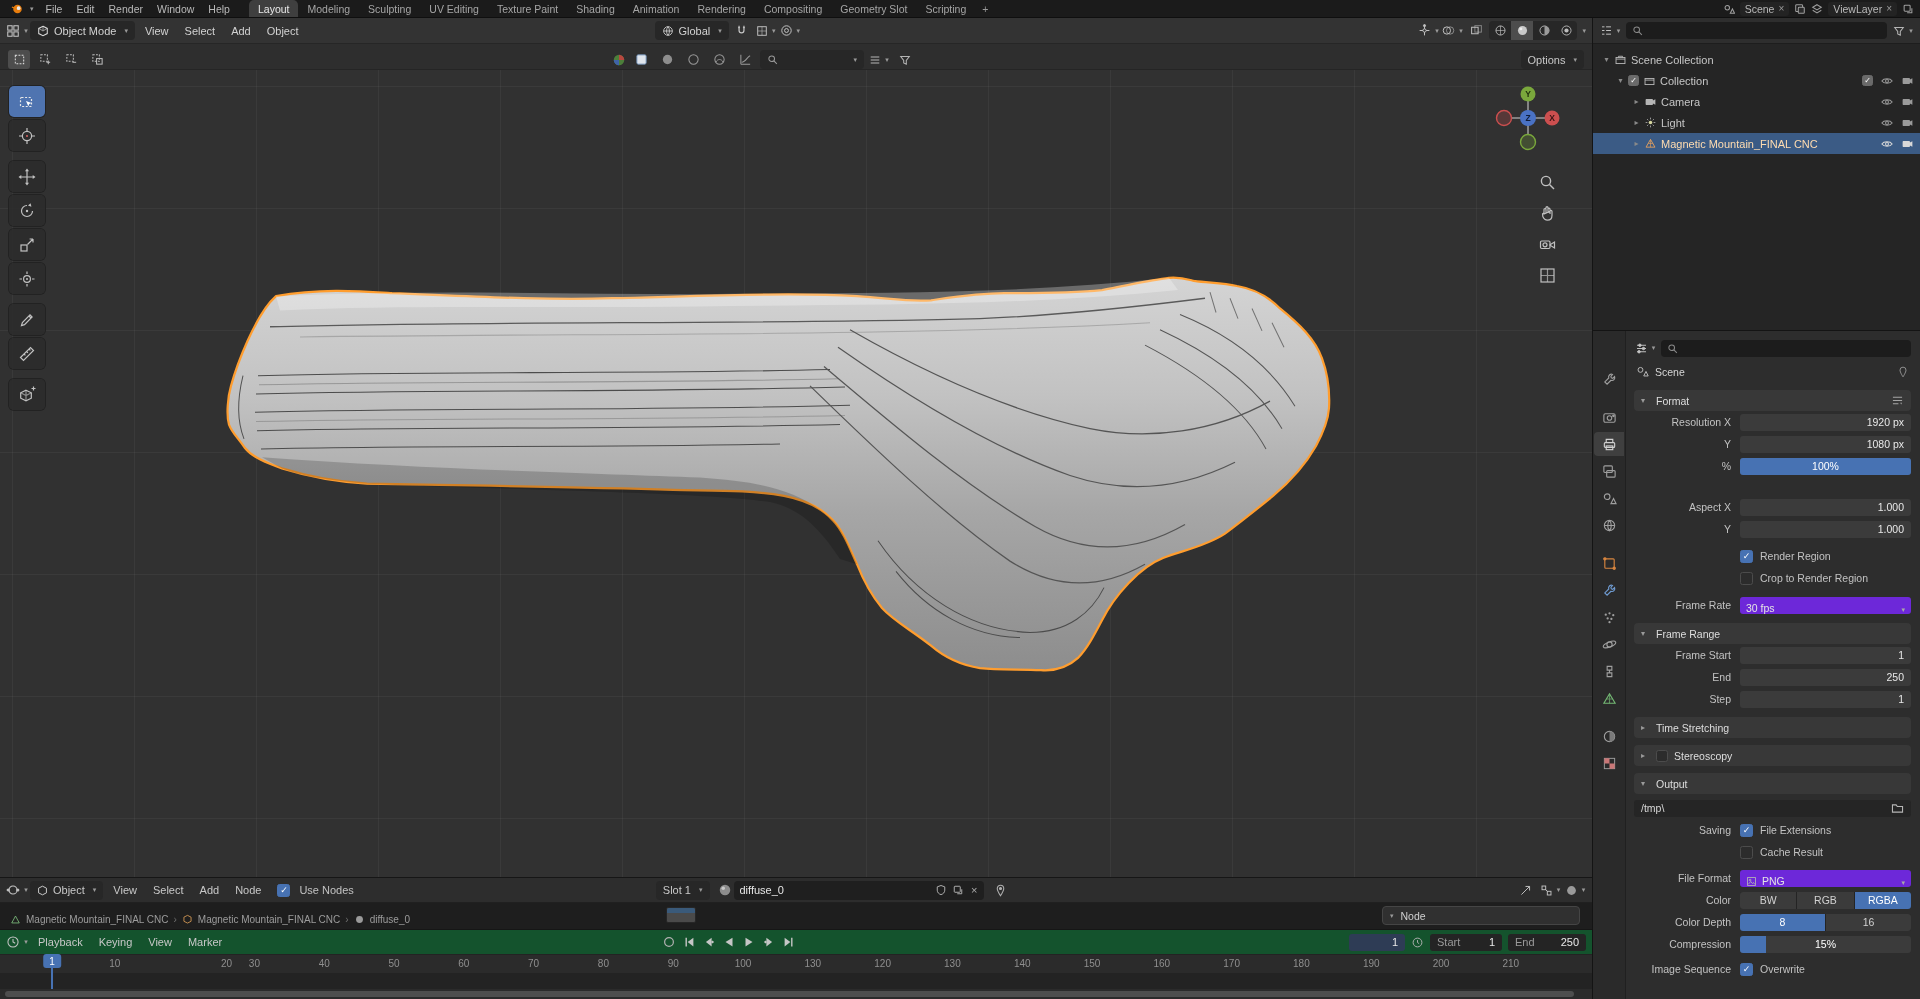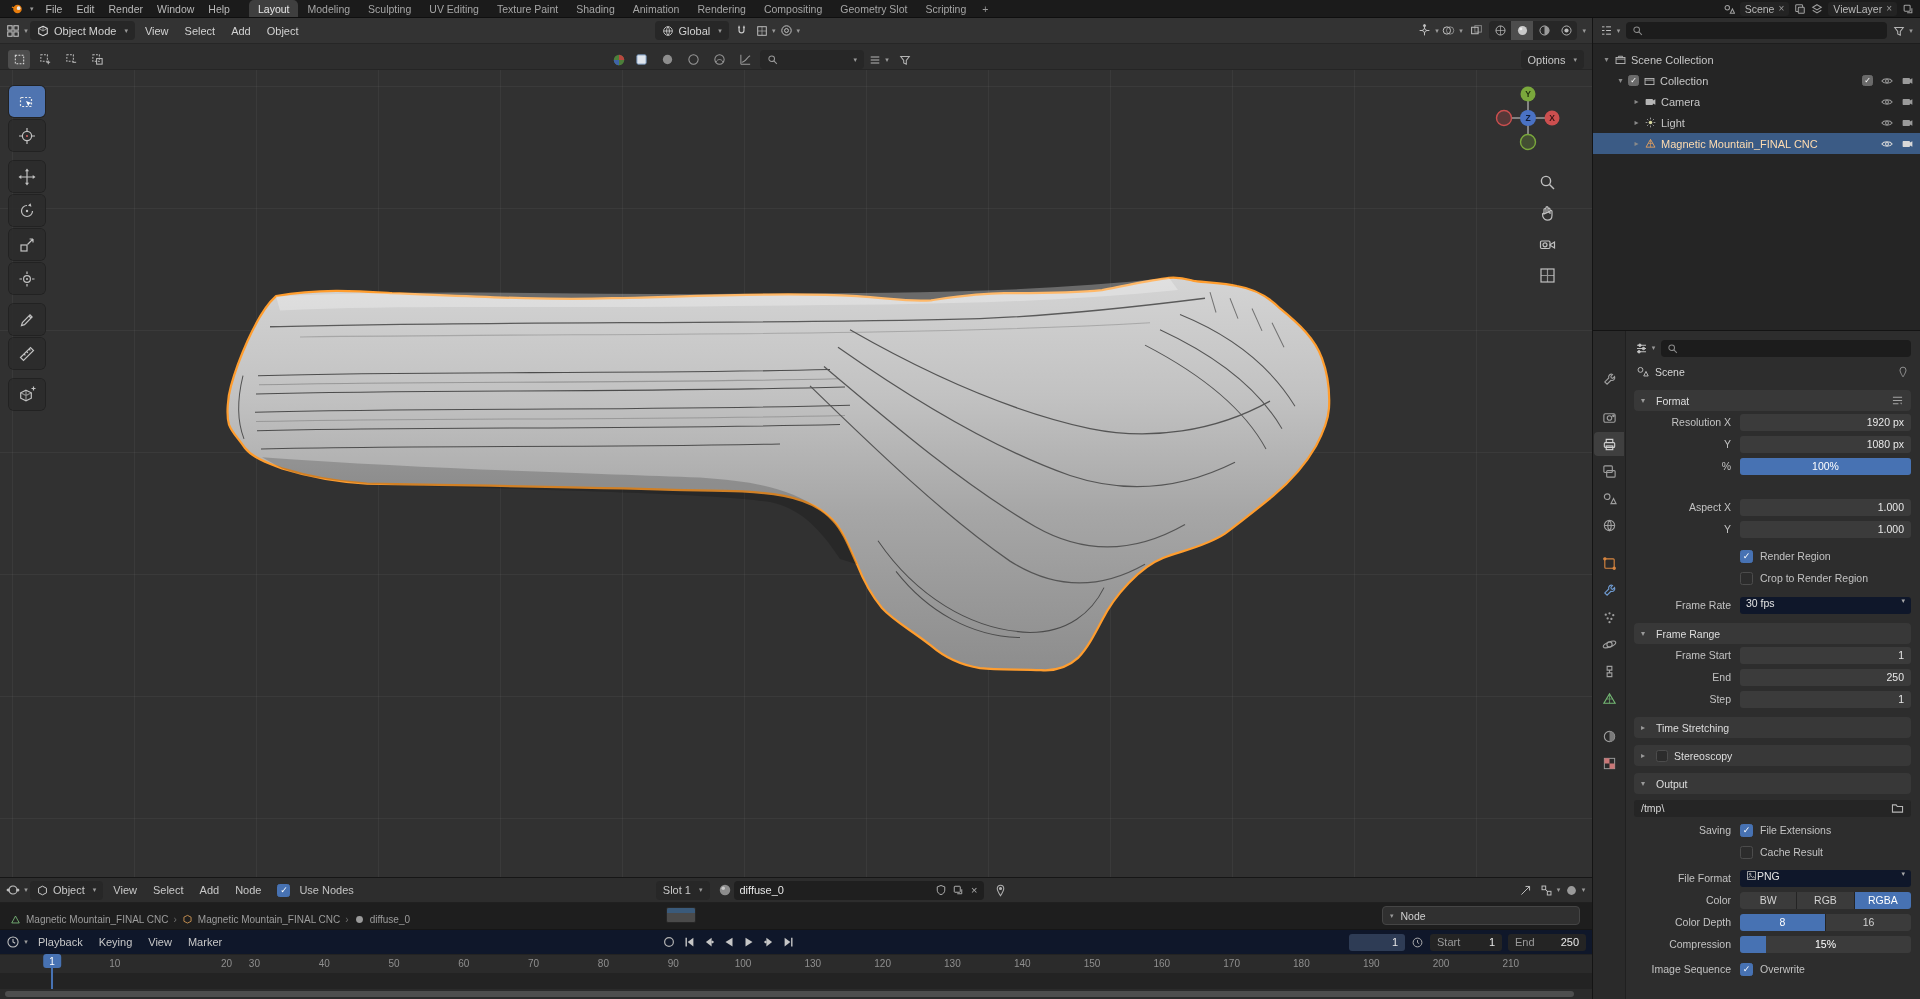--- a/index.html
+++ b/index.html
@@ -72,21 +72,21 @@
   .pgap{height:8px;flex:none;}
   .pmain{flex:1;padding:5px 9px 0 8px;display:flex;flex-direction:column;min-width:0;font-size:10.5px;}
   .prow{display:flex;align-items:center;height:20px;margin:1px 0;}
   .plabel{width:106px;text-align:right;padding-right:9px;color:#c2c2c2;white-space:nowrap;flex:none;}
   .pval{flex:1;display:flex;align-items:center;min-width:0;}
   .field{flex:1;height:17px;background:#3b3b3b;border-radius:3px;display:flex;align-items:center;justify-content:flex-end;padding:0 7px;color:#e8e8e8;}
   .path-field{justify-content:space-between;background:#252525;color:#d8d8d8;}
   .slider{position:relative;flex:1;height:17px;background:#3b3b3b;border-radius:3px;overflow:hidden;display:flex;align-items:center;justify-content:center;color:#fff;}
   .slider .fill{position:absolute;left:0;top:0;bottom:0;background:#4772b3;}
   .slider span{position:relative;}
-  .dropdown{flex:1;height:17px;background:#0f172a;border-radius:3px;display:flex;align-items:flex-start;padding:0 6px;color:#e4e4e4;}
+  .dropdown{flex:1;height:17px;background:#6d28d9;border-radius:3px;display:flex;align-items:flex-end;padding:0 6px;gap:5px;color:#e4e4e4;}
   .dropdown .dchev{margin-left:auto;font-size:7px;color:#aaa;}
   .cb13{width:13px;height:13px;border-radius:2.5px;background:#2c2c2c;border:1px solid #4c4c4c;flex:none;display:flex;align-items:center;justify-content:center;font-size:9px;color:#fff;}
   .cb13.checked{background:#4772b3;border-color:#4772b3;}
   .cb-label{margin-left:7px;color:#c2c2c2;white-space:nowrap;}
   .phead{height:21px;display:flex;align-items:center;gap:6px;background:#383838;border-radius:4px;padding:0 7px;margin-top:7px;color:#dedede;}
   .phead .caret{color:#9a9a9a;font-size:8px;width:9px;flex:none;}
   .phead .ham{margin-left:auto;}
   .seg{flex:1;display:flex;border-radius:3px;overflow:hidden;gap:1px;background:#242424;}
   .seg .opt{flex:1;height:17px;display:flex;align-items:center;justify-content:center;background:#3b3b3b;color:#d2d2d2;}
   .seg .opt.selected{background:#4772b3;color:#fff;}
@@ -100,21 +100,21 @@
   .se-crumb{position:absolute;left:10px;bottom:4px;display:flex;align-items:center;gap:5px;color:#9c9c9c;font-size:10px;}
   .se-crumb .sep{color:#6e6e6e;}
   .se-node-panel{position:absolute;right:12px;top:3px;width:198px;height:19px;background:#303030;border:1px solid #454545;border-radius:4px;display:flex;align-items:center;gap:7px;padding:0 7px;color:#d0d0d0;font-size:10.5px;}
   .se-mini-node{position:absolute;left:666px;top:4px;width:30px;height:16px;background:#4a4a4a;border:1px solid #262626;border-radius:2px;}
   .se-mini-node::before{content:"";display:block;height:5px;background:#3a5a7a;border-radius:2px 2px 0 0;}
   .mat-field{display:flex;align-items:center;gap:5px;background:#1f1f1f;border-radius:4px;height:19px;padding:0 6px;min-width:250px;color:#e6e6e6;}
   .mat-field .x{color:#aaa;font-size:11px;margin-left:2px;}
 
   
   .timeline{height:70px;display:flex;flex-direction:column;border-top:1px solid #161616;}
-  .tl-header{height:24px;background:#0f172a;display:flex;align-items:center;gap:2px;padding:0 6px;}
+  .tl-header{height:24px;background:#14532d;display:flex;align-items:center;gap:2px;padding:0 6px;}
   .tl-lower{flex:1;position:relative;display:flex;flex-direction:column;}
   .tl-ruler{height:19px;background:#2b2b2b;border-top:1px solid #232323;position:relative;}
   .tl-num{position:absolute;top:3px;transform:translateX(-50%);color:#8f8f8f;font-size:10px;}
   .tl-tracks{flex:1;background:#232323;position:relative;}
   .tl-scroll{height:10px;background:#2b2b2b;position:relative;}
   .tl-scroll .bar{position:absolute;left:5px;right:18px;top:2px;height:6px;background:#4e4e4e;border-radius:3px;}
   .playhead-line{position:absolute;left:52px;top:13px;bottom:10px;width:2px;background:#4772b3;transform:translateX(-1px);z-index:2;}
   .playhead-tag{position:absolute;left:52px;top:0;transform:translateX(-50%);background:#4772b3;color:#fff;border-radius:3px;padding:0 6px;height:14px;display:flex;align-items:center;font-size:10px;z-index:3;}
   .marker-pin{position:absolute;bottom:1px;}
   .tlfield{height:17px;background:#242424;border-radius:3px;display:flex;align-items:center;padding:0 7px;gap:5px;color:#e8e8e8;}

